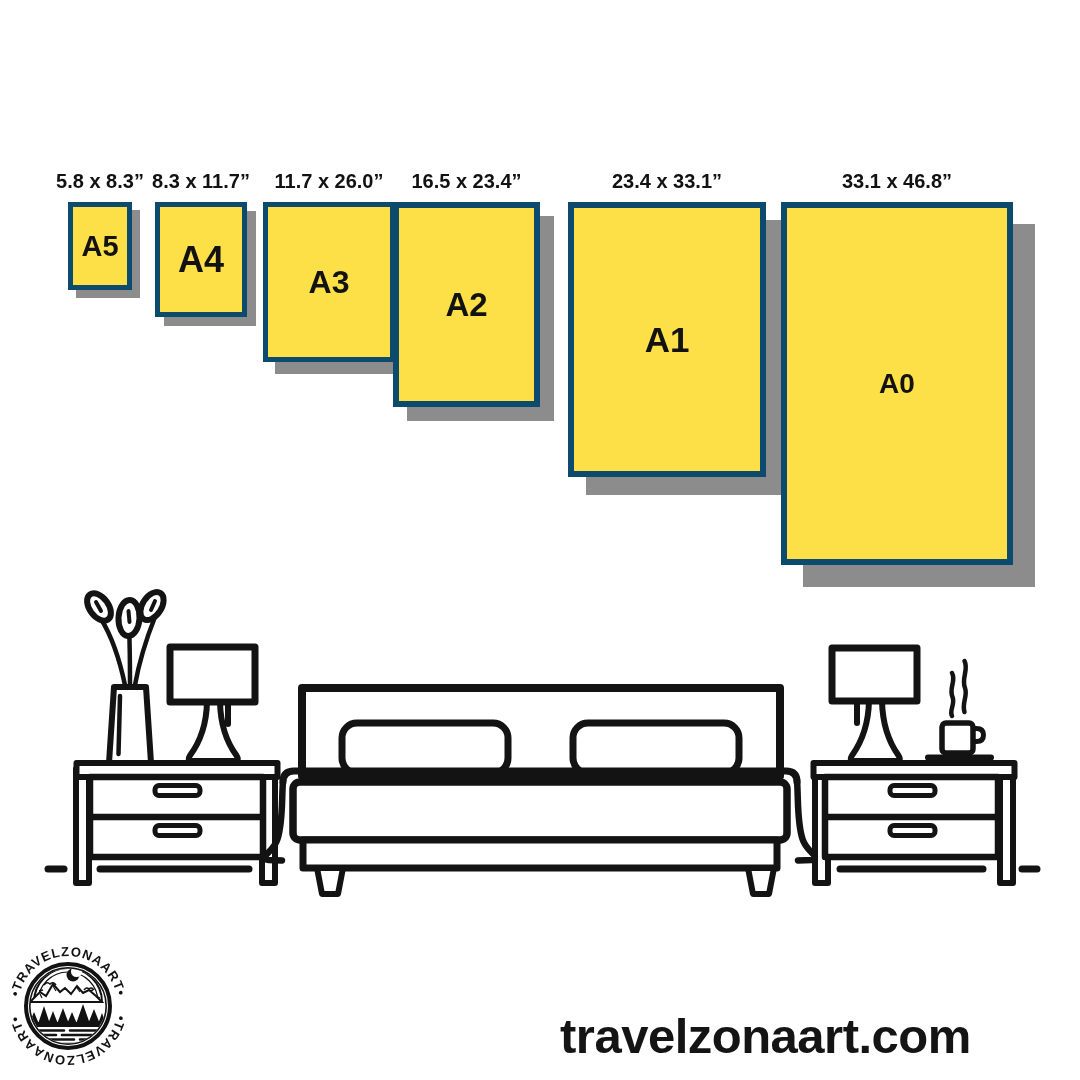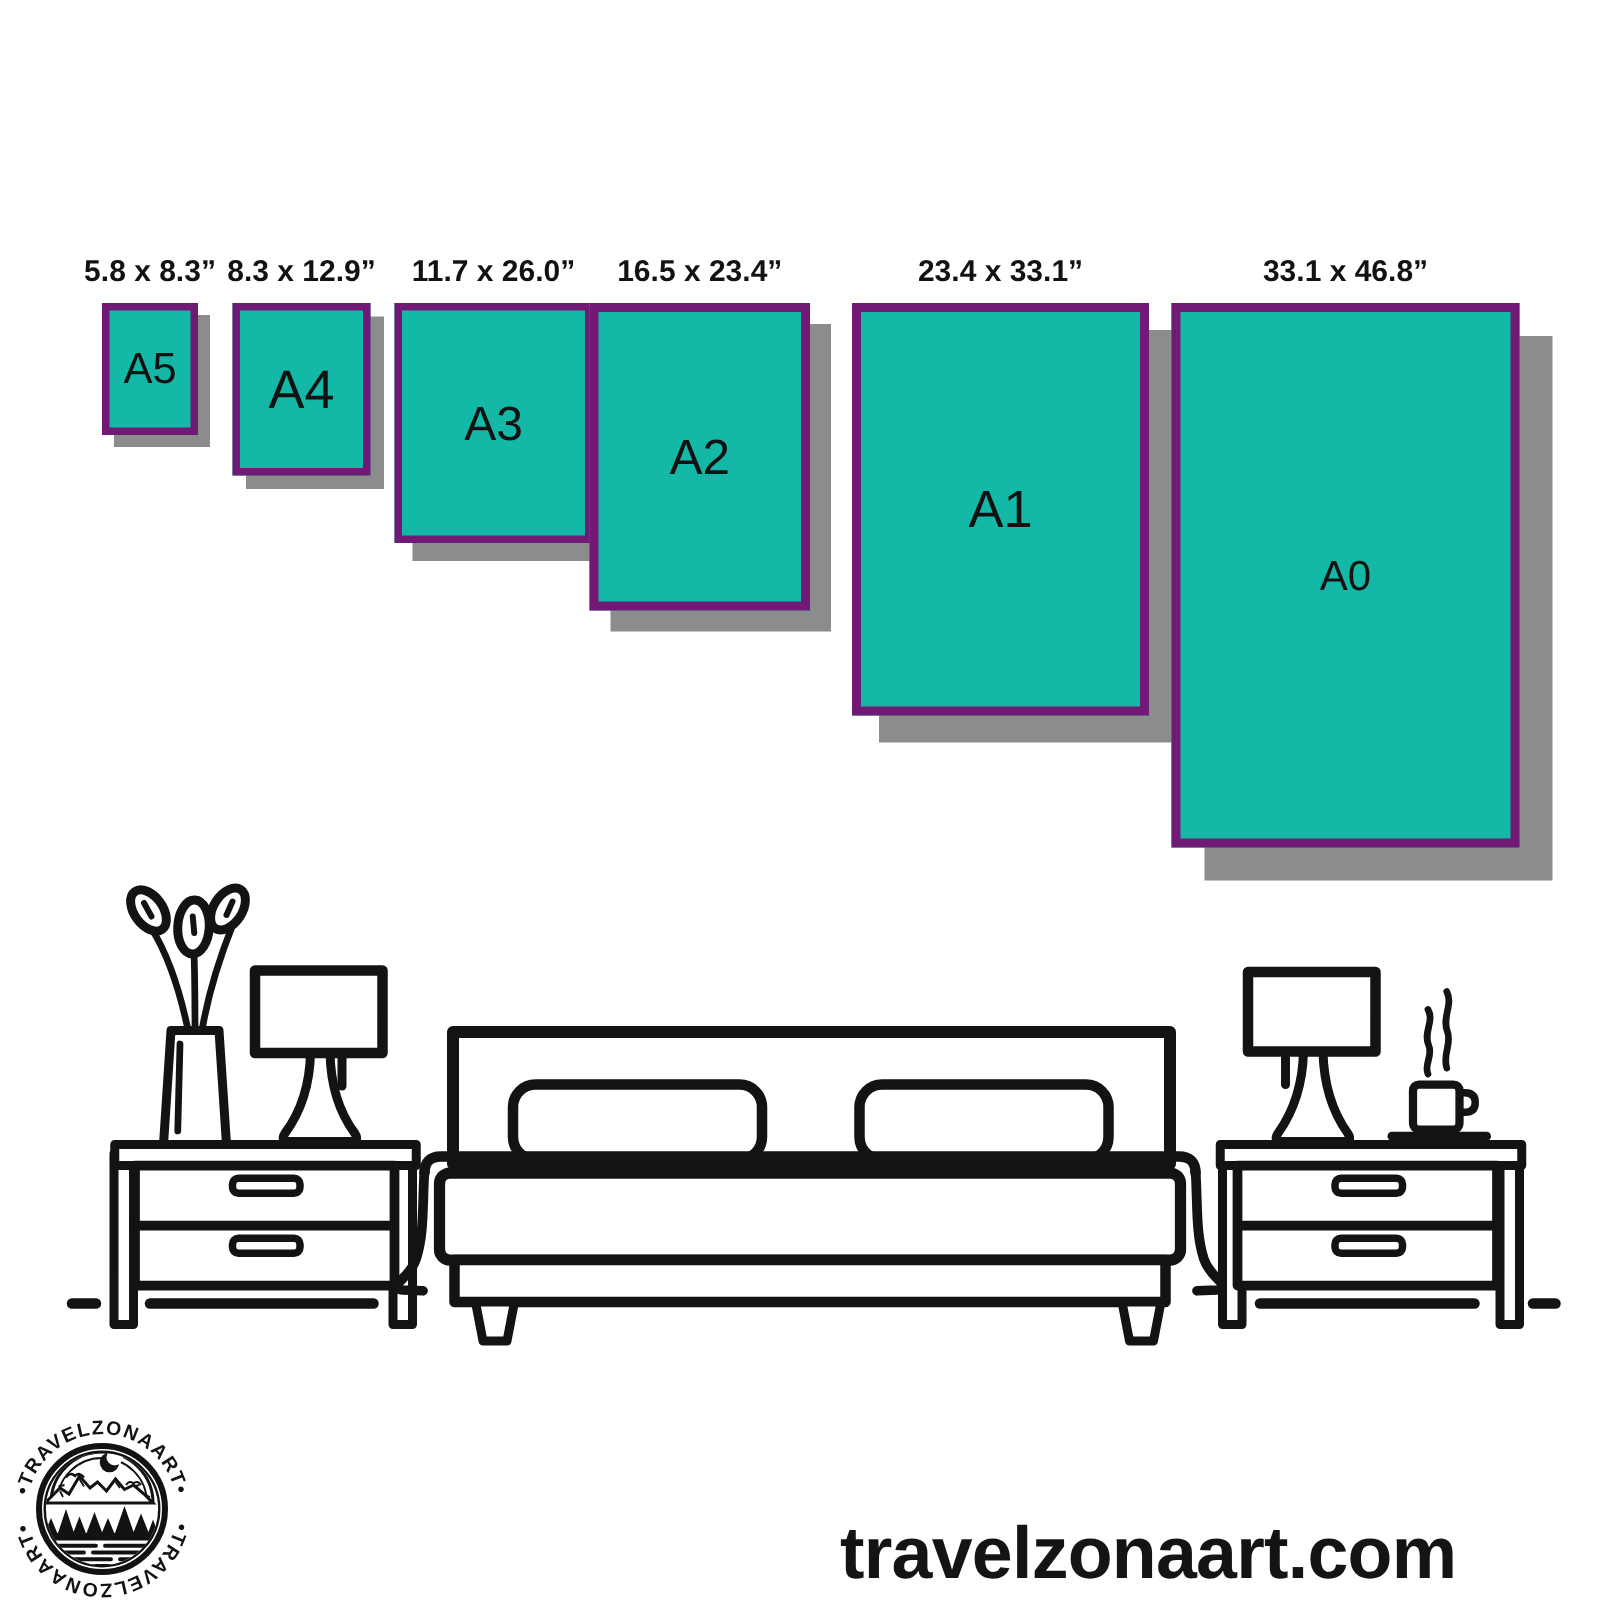--- a/index.html
+++ b/index.html
@@ -12,23 +12,23 @@
     position:absolute;top:34px;left:0;width:100%;text-align:center;
     font-size:61px;font-weight:bold;letter-spacing:-0.5px;color:#141414;
   }
   
   .sb{position:absolute;top:202px;}
   .sb .dims{
     position:absolute;bottom:100%;left:50%;transform:translateX(-50%);
     margin-bottom:9px;font-size:20px;font-weight:bold;white-space:nowrap;color:#121212;
   }
   .sb .paper{
-    box-sizing:border-box;background:#14b8a6;border:5px solid #701a75;
+    box-sizing:border-box;background:#fde047;border:5px solid #0c4a6e;
     display:flex;align-items:center;justify-content:center;
-    font-weight:normal;color:#121212;
+    font-weight:bold;color:#121212;
   }
   #size-a5{left:68px}  #size-a5 .paper{width:64px;height:88px;box-shadow:8px 8px 0 #8c8c8c;font-size:29px}
   #size-a4{left:155px} #size-a4 .paper{width:92px;height:115px;box-shadow:9px 9px 0 #8c8c8c;font-size:36px}
   #size-a3{left:263px} #size-a3 .paper{width:132px;height:160px;box-shadow:12px 12px 0 #8c8c8c;font-size:32px}
   #size-a2{left:393px} #size-a2 .paper{width:147px;height:205px;box-shadow:14px 14px 0 #8c8c8c;font-size:33px;border-width:6px}
   #size-a1{left:568px} #size-a1 .paper{width:198px;height:275px;box-shadow:18px 18px 0 #8c8c8c;font-size:35px;border-width:6px}
   #size-a0{left:781px} #size-a0 .paper{width:232px;height:363px;box-shadow:22px 22px 0 #8c8c8c;font-size:28px;border-width:6px}
   
   .scene{position:absolute;left:0;top:585px;width:1080px;height:320px;}
   .ln{stroke:#131313;fill:none;stroke-linecap:round;stroke-linejoin:round;}
@@ -52,21 +52,21 @@
 
 
   <div>
     <div class="sb" id="size-a5">
       <div class="dims">5.8 x 8.3”</div>
       <div class="paper">
           <span>A5</span>
         </div>
     </div>
     <div class="sb" id="size-a4">
-      <div class="dims">8.3 x 12.9”</div>
+      <div class="dims">8.3 x 11.7”</div>
       <div class="paper">
           <span>A4</span>
         </div>
     </div>
     <div class="sb" id="size-a3">
       <div class="dims">11.7 x 26.0”</div>
       <div class="paper">
           <span>A3</span>
         </div>
     </div>

